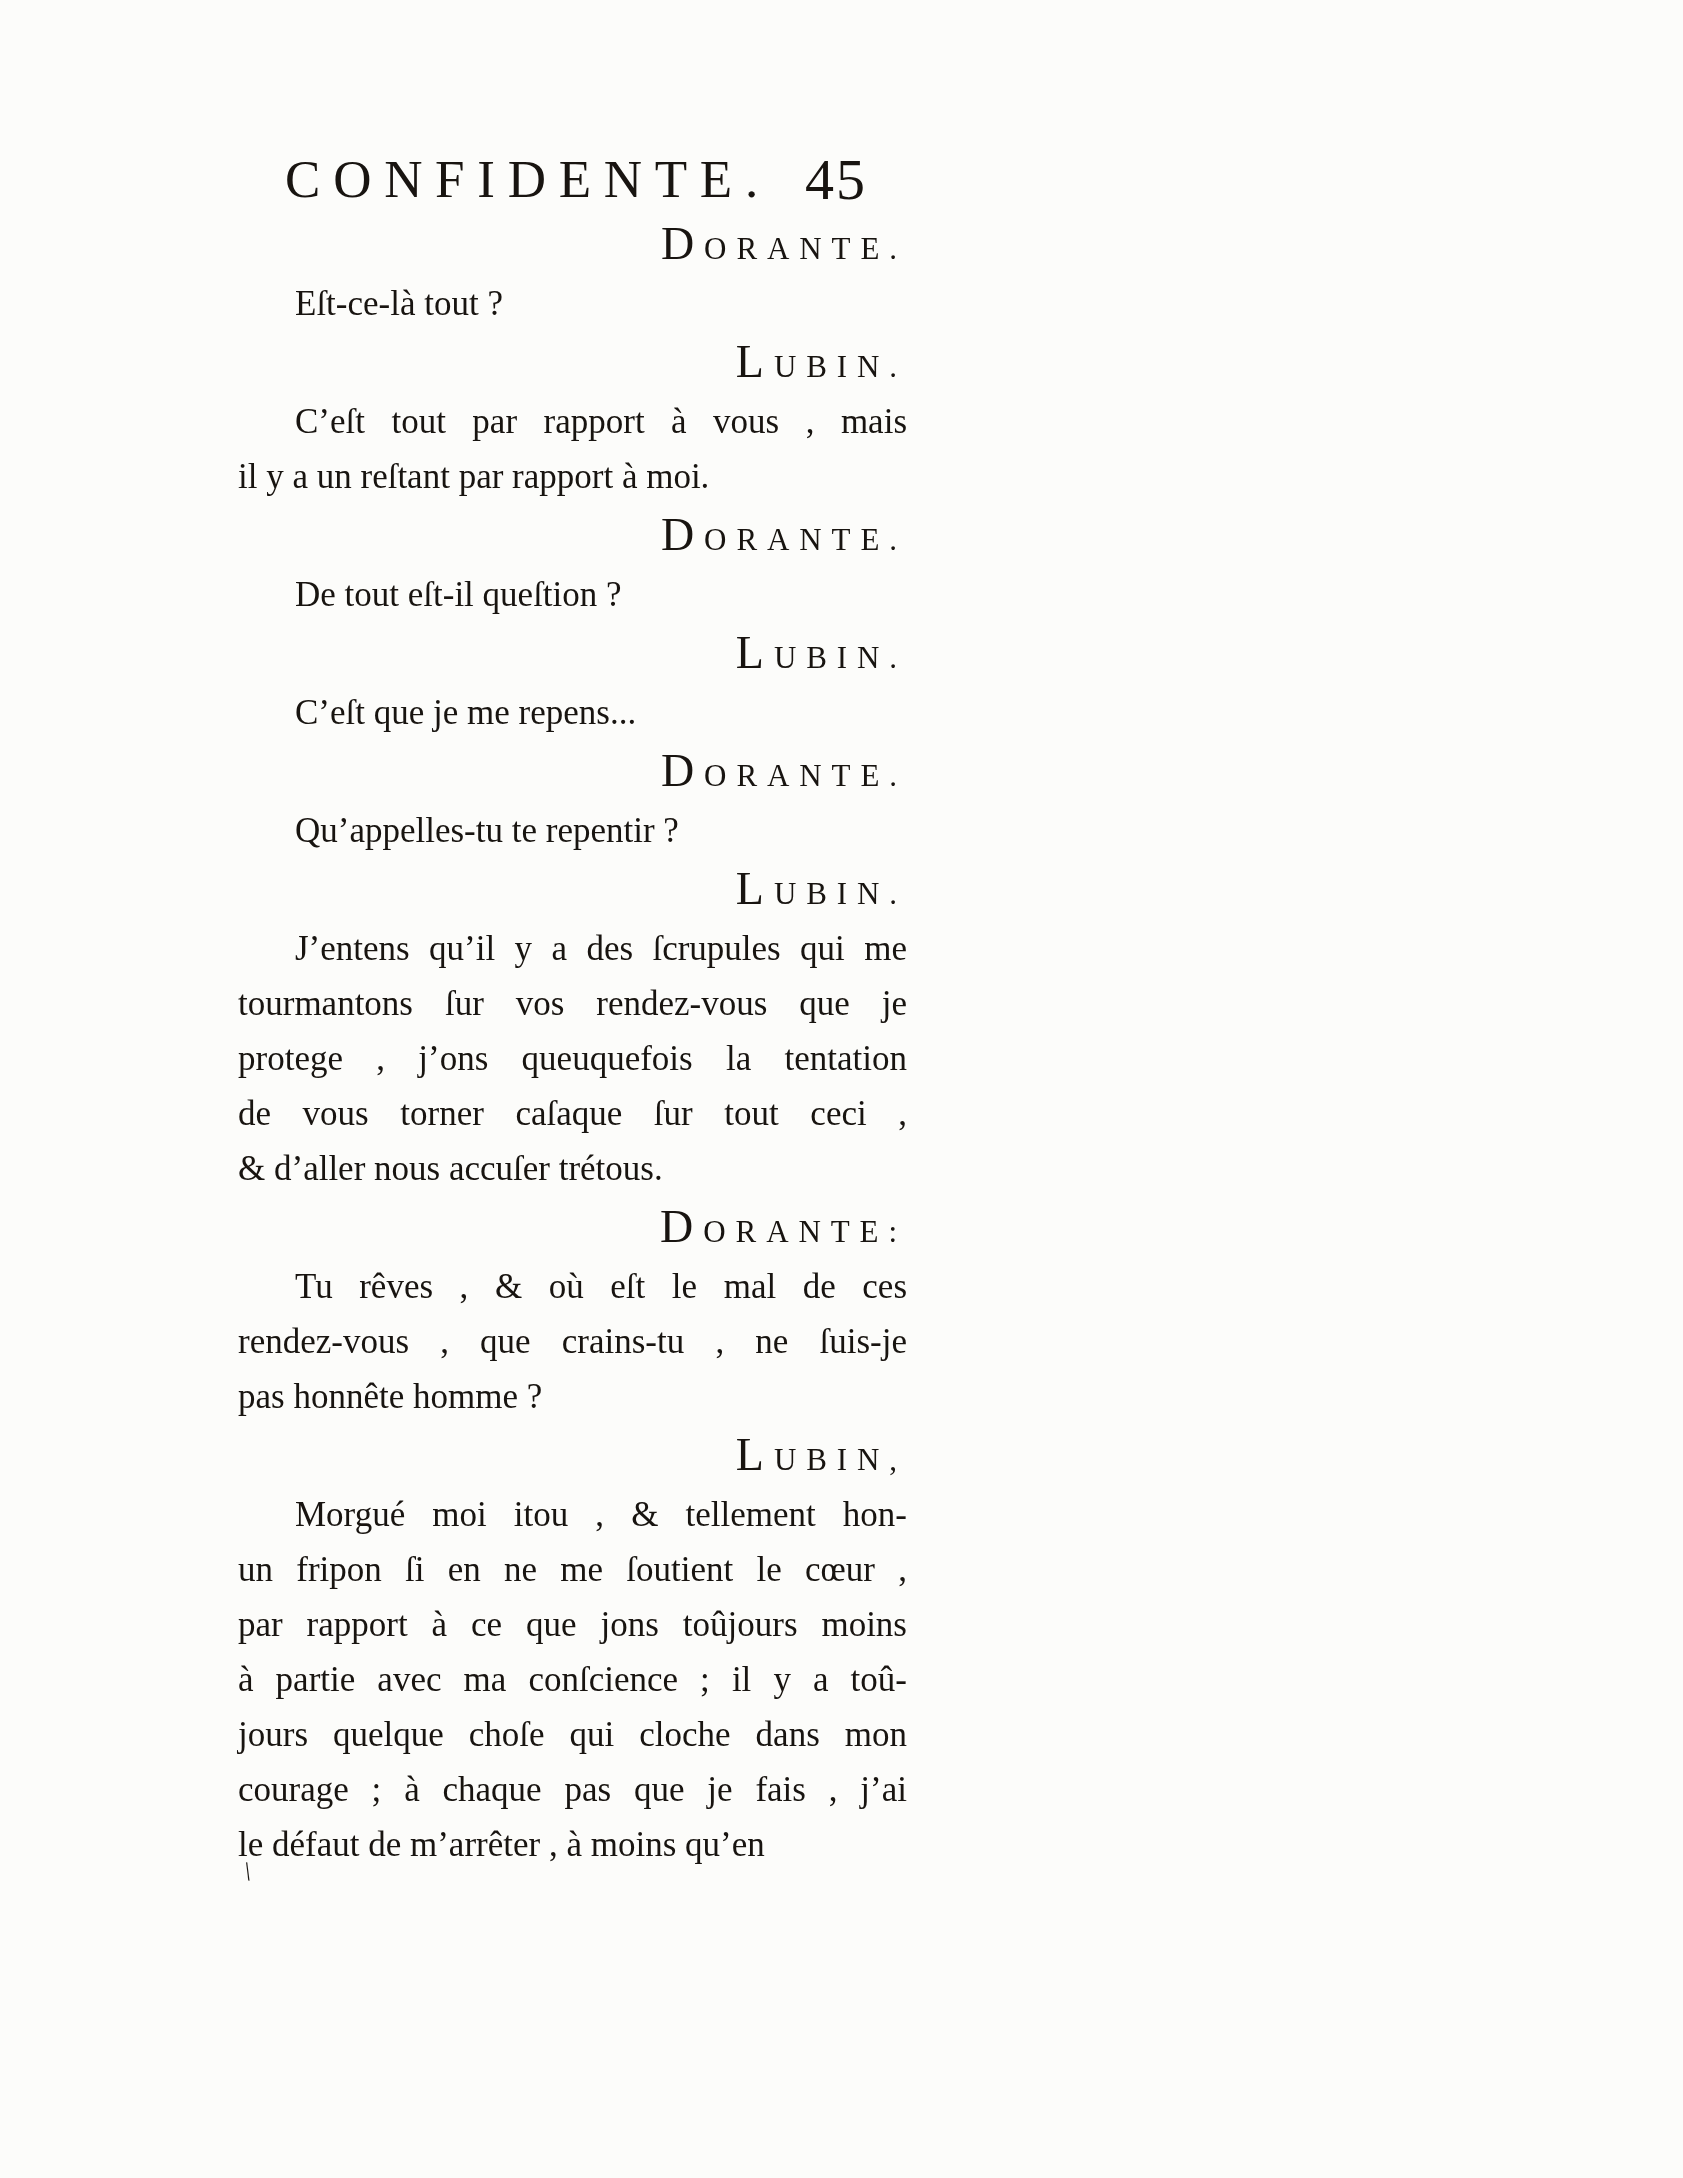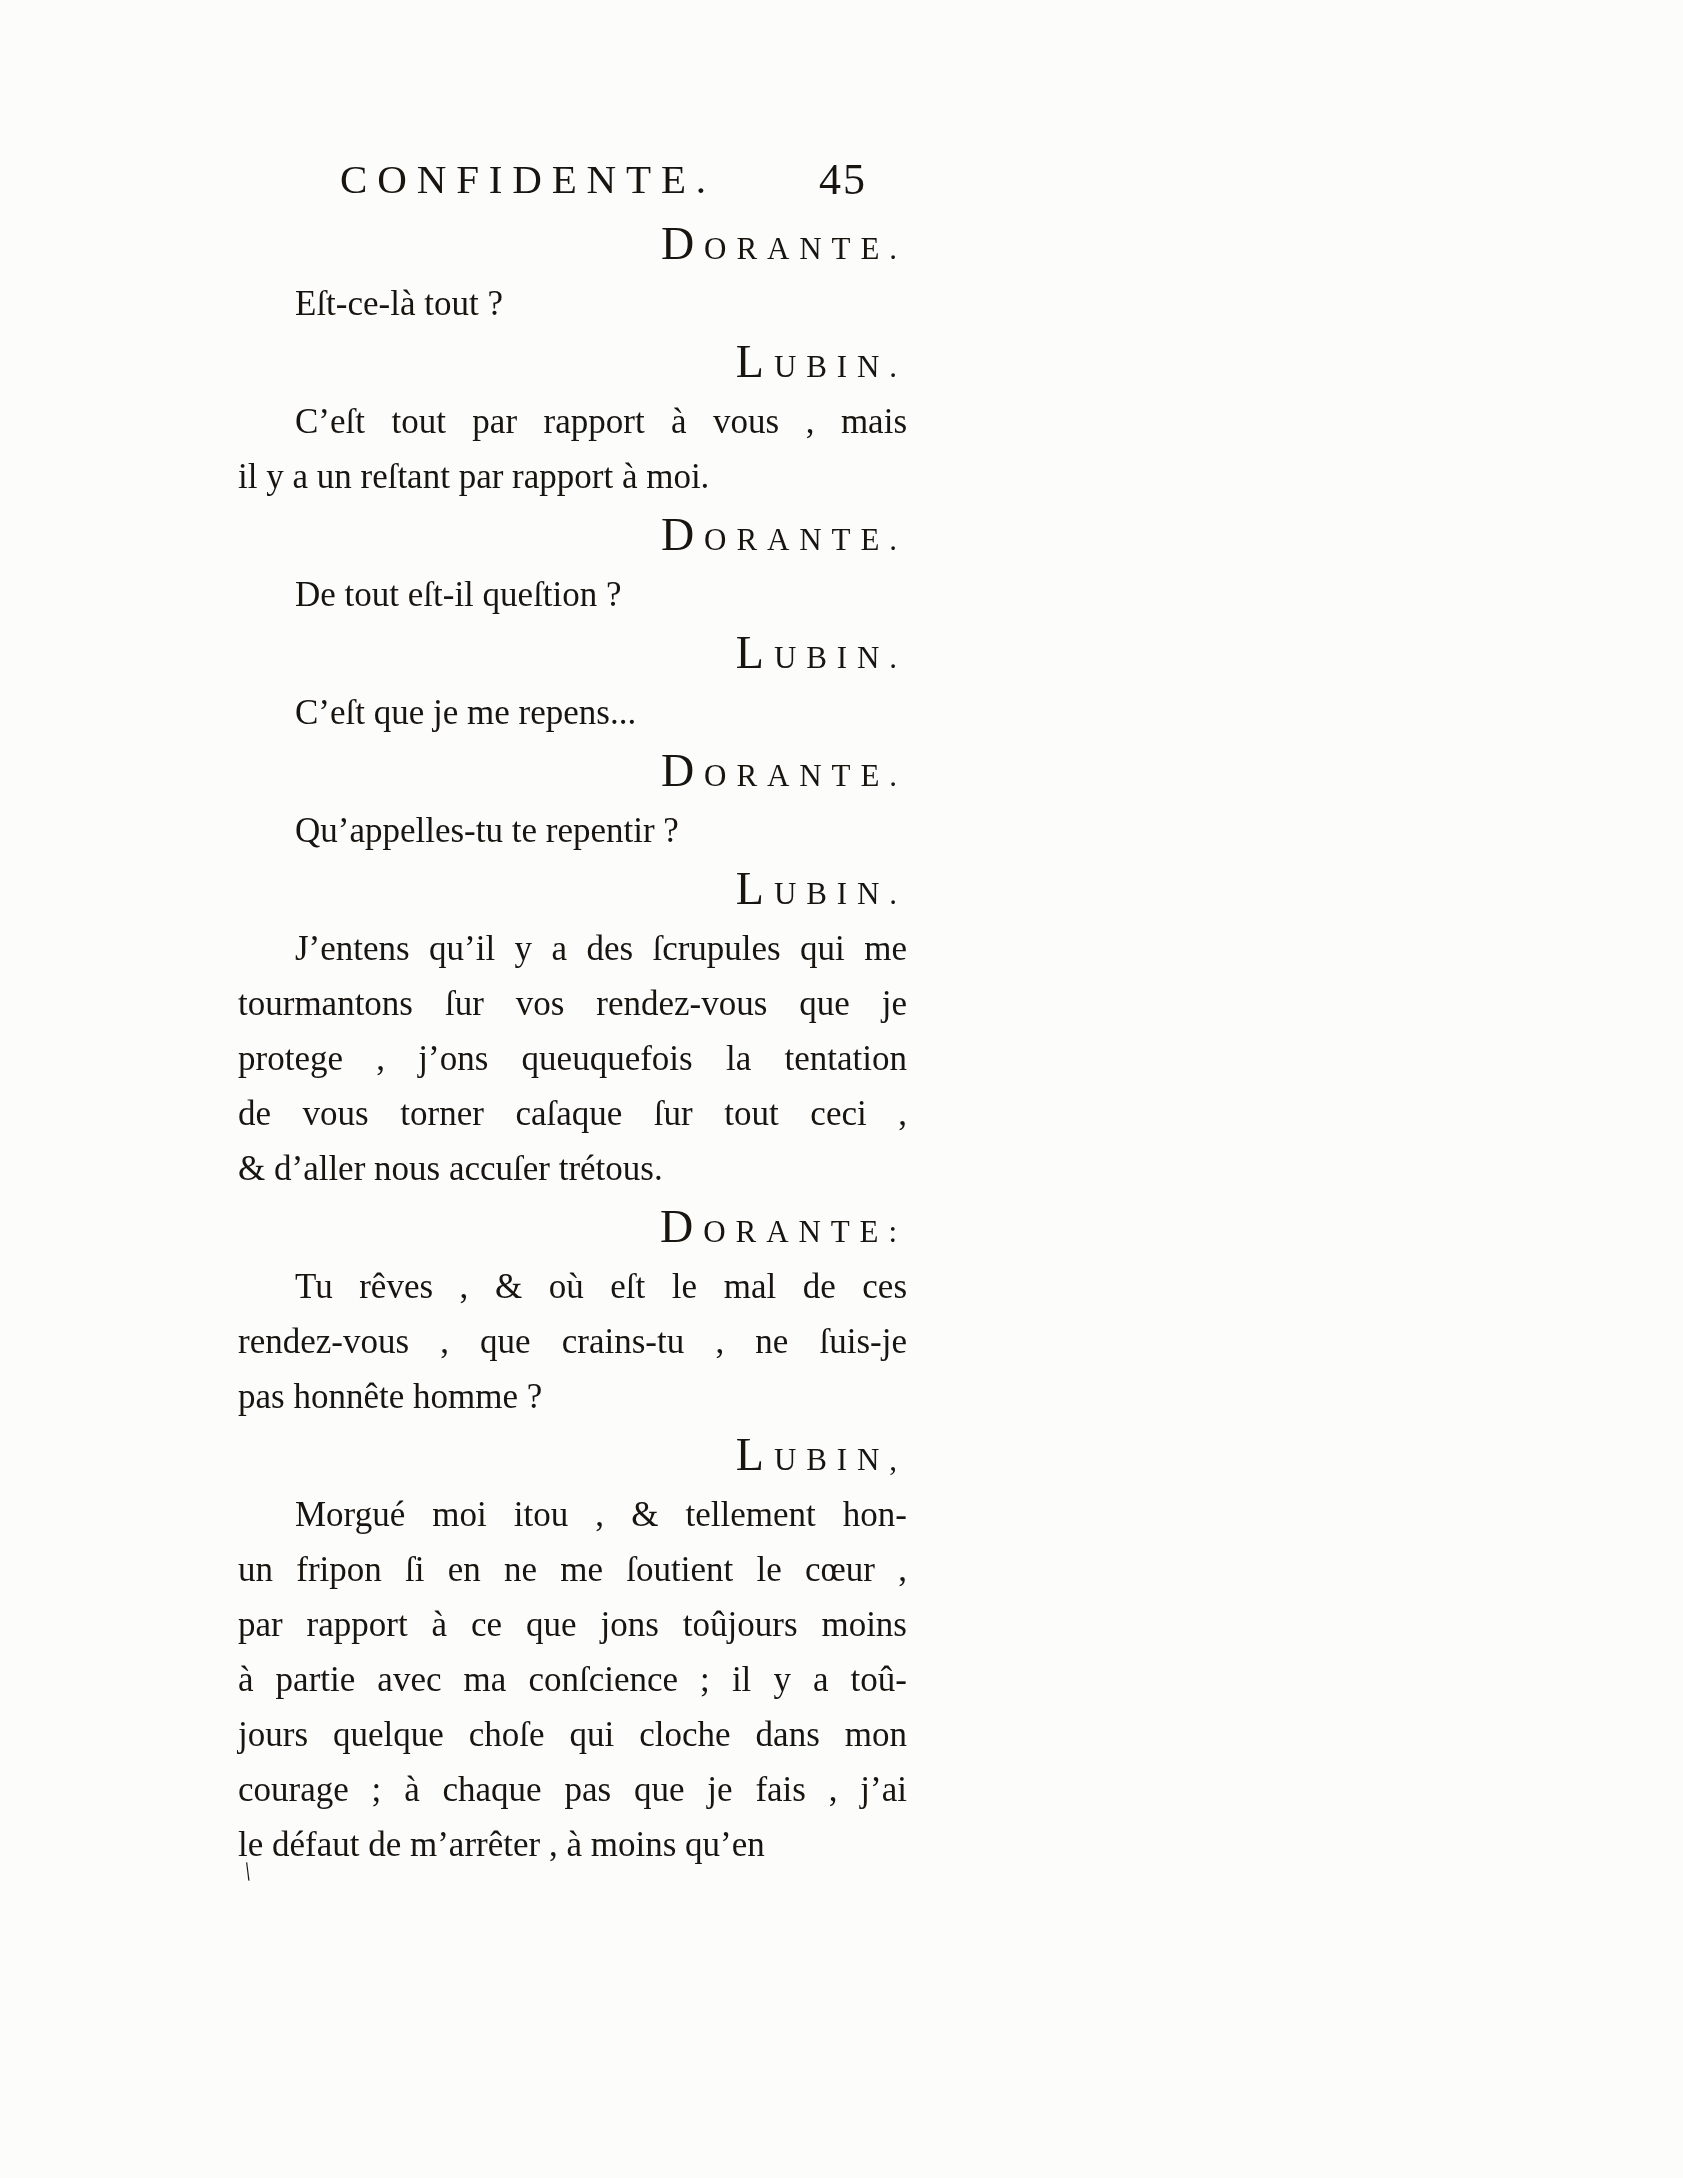--- a/index.html
+++ b/index.html
@@ -24,30 +24,30 @@
   .header {
     position: relative;
     height: 61px;
     margin-bottom: 6px;
   }
   .title {
     position: absolute;
     left: 0;
     right: 89px;
     text-align: center;
-    font-size: 41px;
+    font-size: 53px;
     letter-spacing: 0.24em;
     line-height: 61px;
     white-space: nowrap;
   }
   .page-number {
     position: absolute;
     right: 40px;
     top: 0;
-    font-size: 44px;
+    font-size: 58px;
     letter-spacing: 2px;
     line-height: 61px;
   }
 
   .speech { margin: 3px 0 0 0; }
 
   .speaker {
     margin: 0;
     font-weight: normal;
     font-size: 31px;

